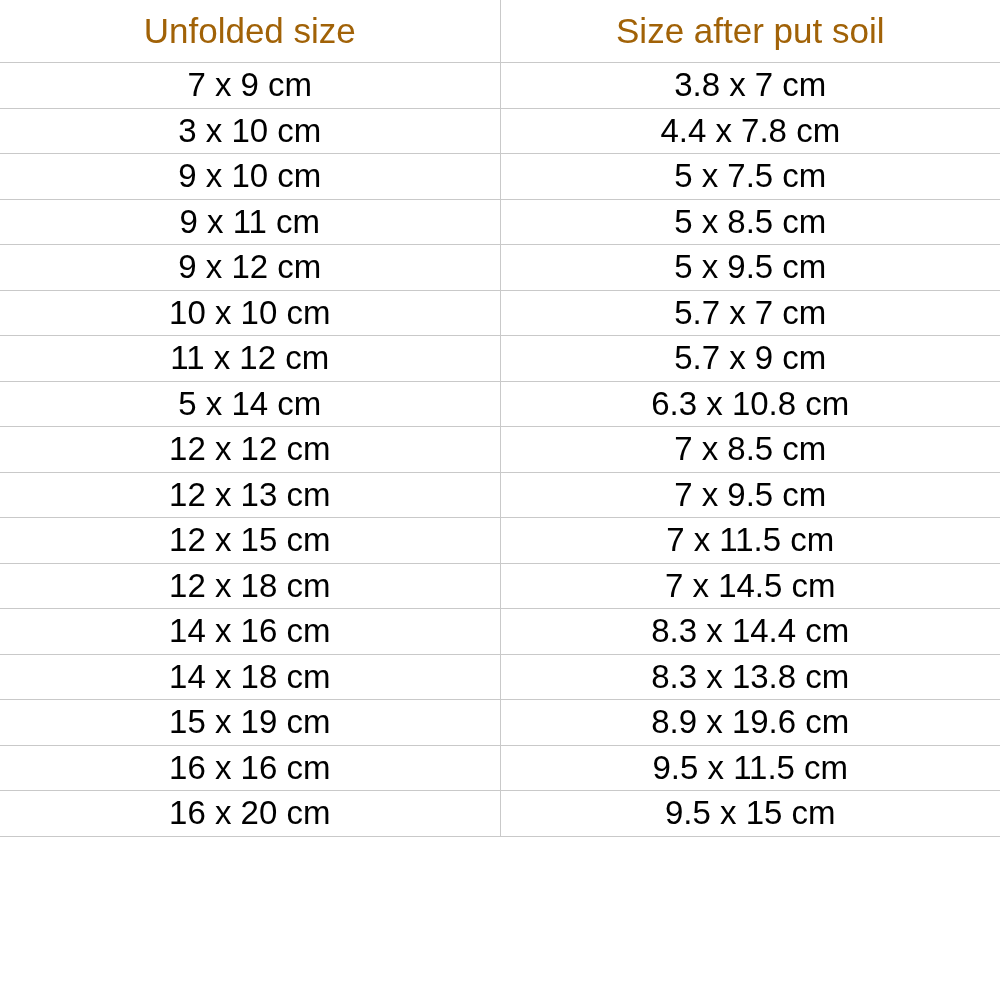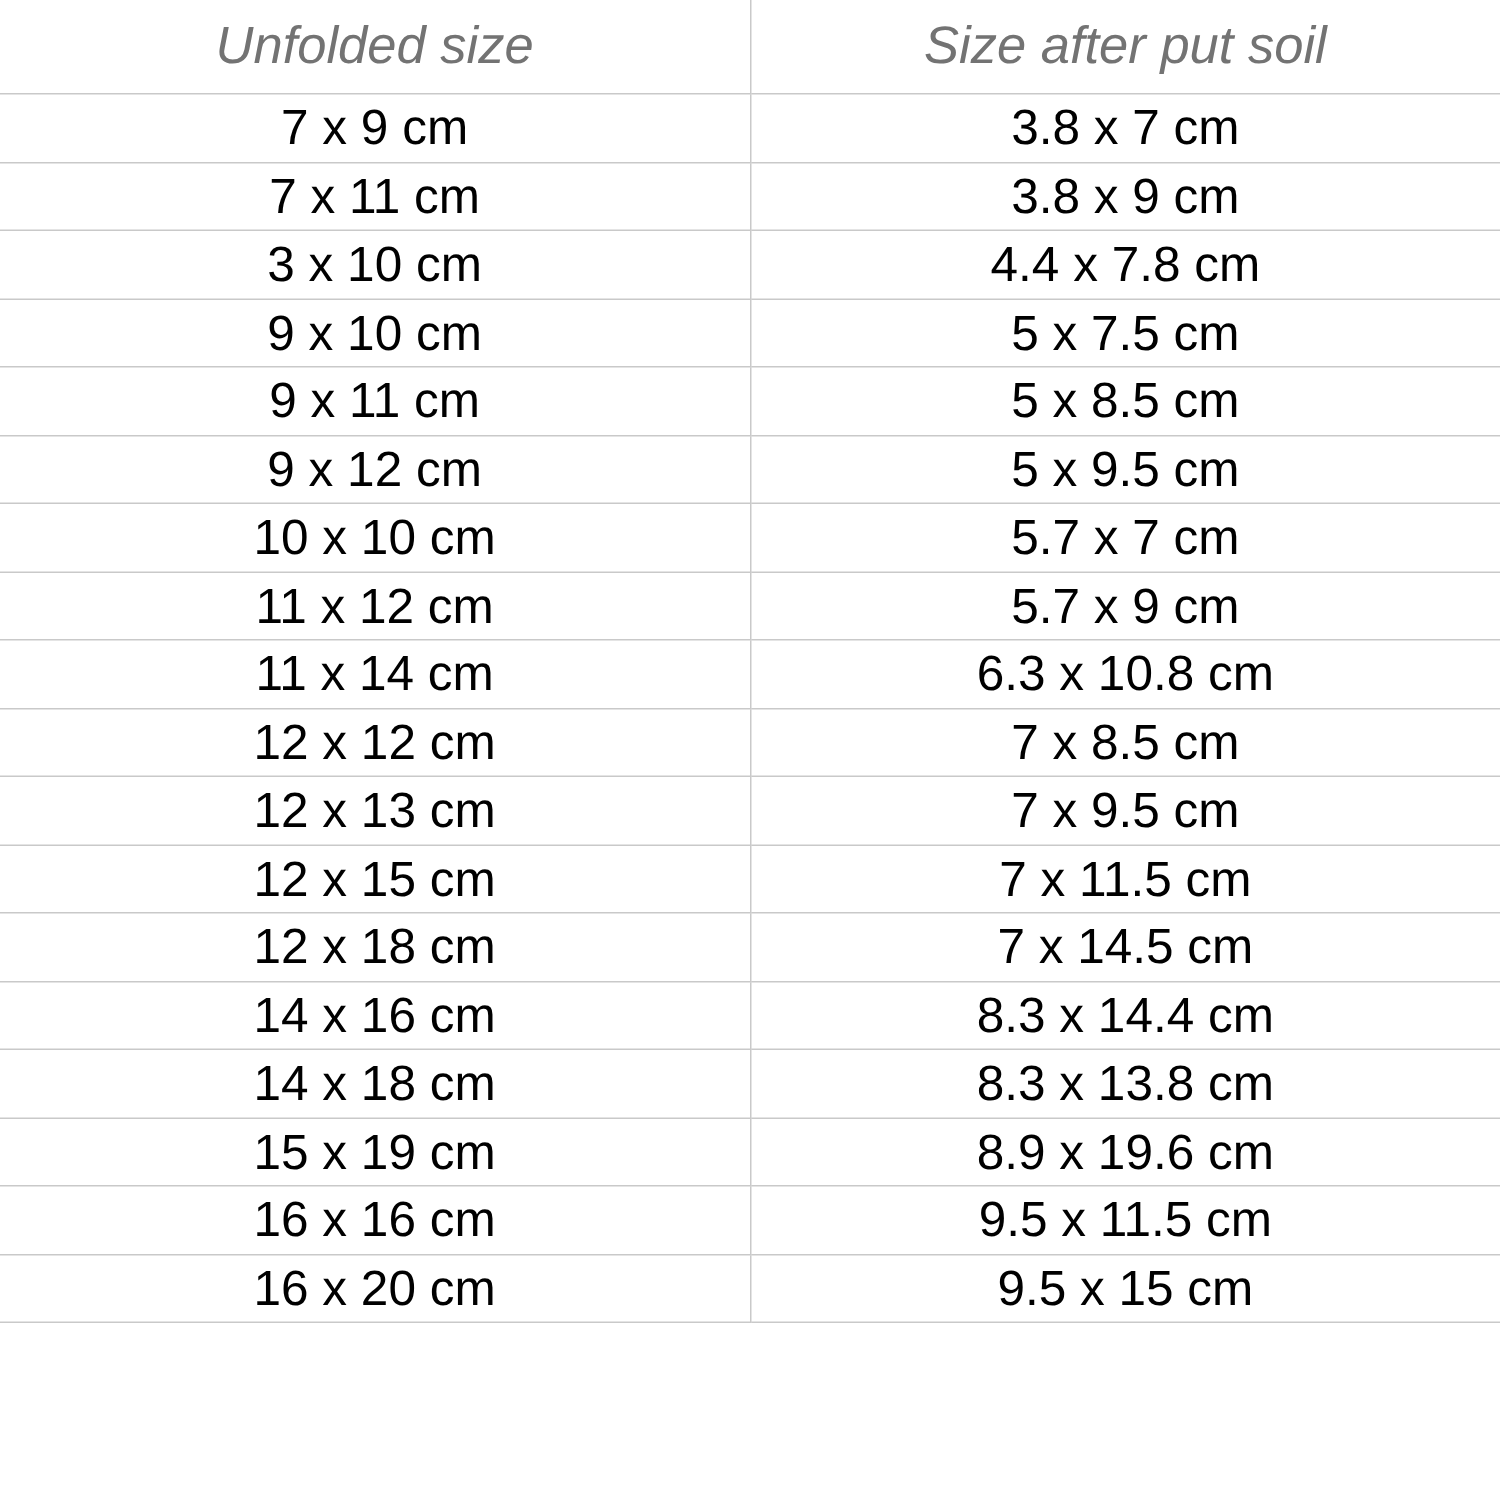--- a/index.html
+++ b/index.html
@@ -27,24 +27,23 @@
     text-align: center;
     vertical-align: middle;
     padding: 0;
     height: 44.5px;
     line-height: 44.5px;
     border-bottom: 1px solid #c9c9c9;
     font-weight: normal;
     white-space: nowrap;
   }
   .size-table th {
-    color: #737373;
+    color: #a16207;
     font-size: 35px;
     border-bottom: 1px solid #c9c9c9;
-    font-style: italic;
   }
   .size-table td {
     color: #000000;
     font-size: 33px;
     margin-left: 37px;
   }
   .size-table th.col-sep,
   .size-table td.col-sep {
     border-right: 1px solid #c9c9c9;
   }
@@ -66,24 +65,20 @@
       <th class="col-sep">Unfolded size</th>
       <th>Size after put soil</th>
     </tr>
   </thead>
   <tbody>
     <tr>
       <td class="col-sep">7 x 9 cm</td>
       <td>3.8 x 7 cm</td>
     </tr>
     <tr>
-      <td class="col-sep">7 x 11 cm</td>
-      <td>3.8 x 9 cm</td>
-    </tr>
-    <tr>
       <td class="col-sep">3 x 10 cm</td>
       <td>4.4 x 7.8 cm</td>
     </tr>
     <tr>
       <td class="col-sep">9 x 10 cm</td>
       <td>5 x 7.5 cm</td>
     </tr>
     <tr>
       <td class="col-sep">9 x 11 cm</td>
       <td>5 x 8.5 cm</td>
@@ -94,21 +89,21 @@
     </tr>
     <tr>
       <td class="col-sep">10 x 10 cm</td>
       <td>5.7 x 7 cm</td>
     </tr>
     <tr>
       <td class="col-sep">11 x 12 cm</td>
       <td>5.7 x 9 cm</td>
     </tr>
     <tr>
-      <td class="col-sep">11 x 14 cm</td>
+      <td class="col-sep">5 x 14 cm</td>
       <td>6.3 x 10.8 cm</td>
     </tr>
     <tr>
       <td class="col-sep">12 x 12 cm</td>
       <td>7 x 8.5 cm</td>
     </tr>
     <tr>
       <td class="col-sep">12 x 13 cm</td>
       <td>7 x 9.5 cm</td>
     </tr>

